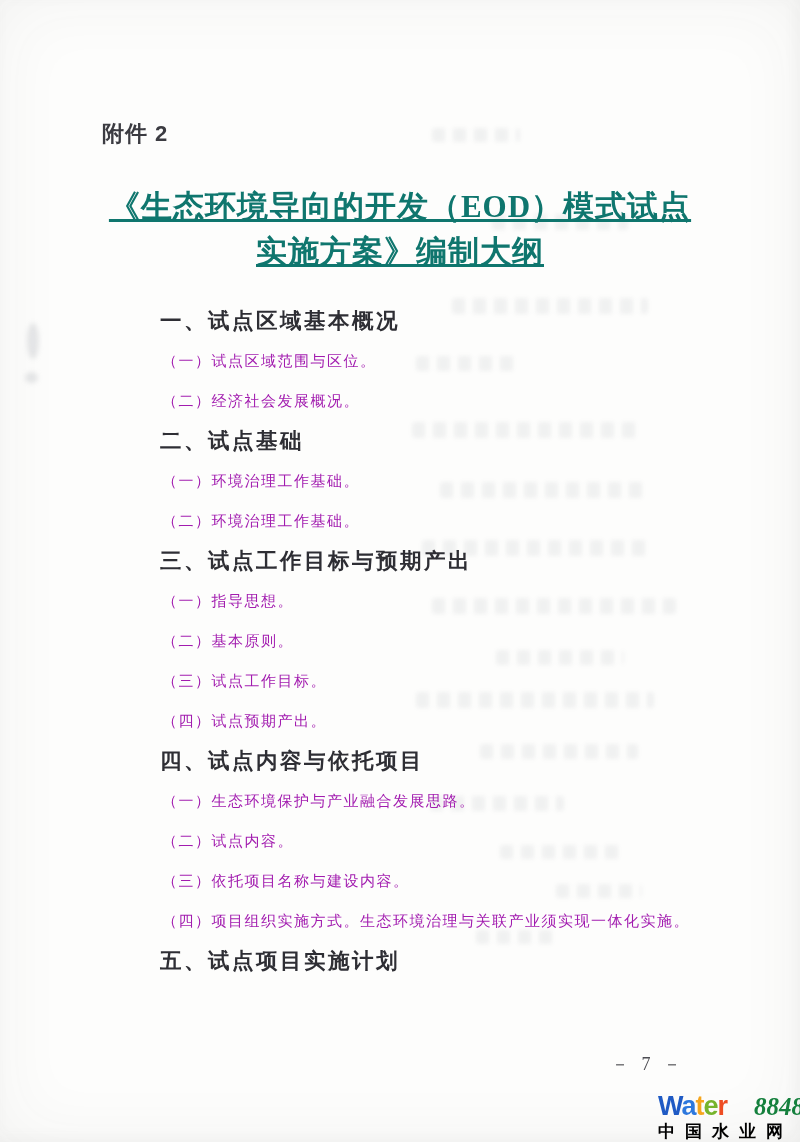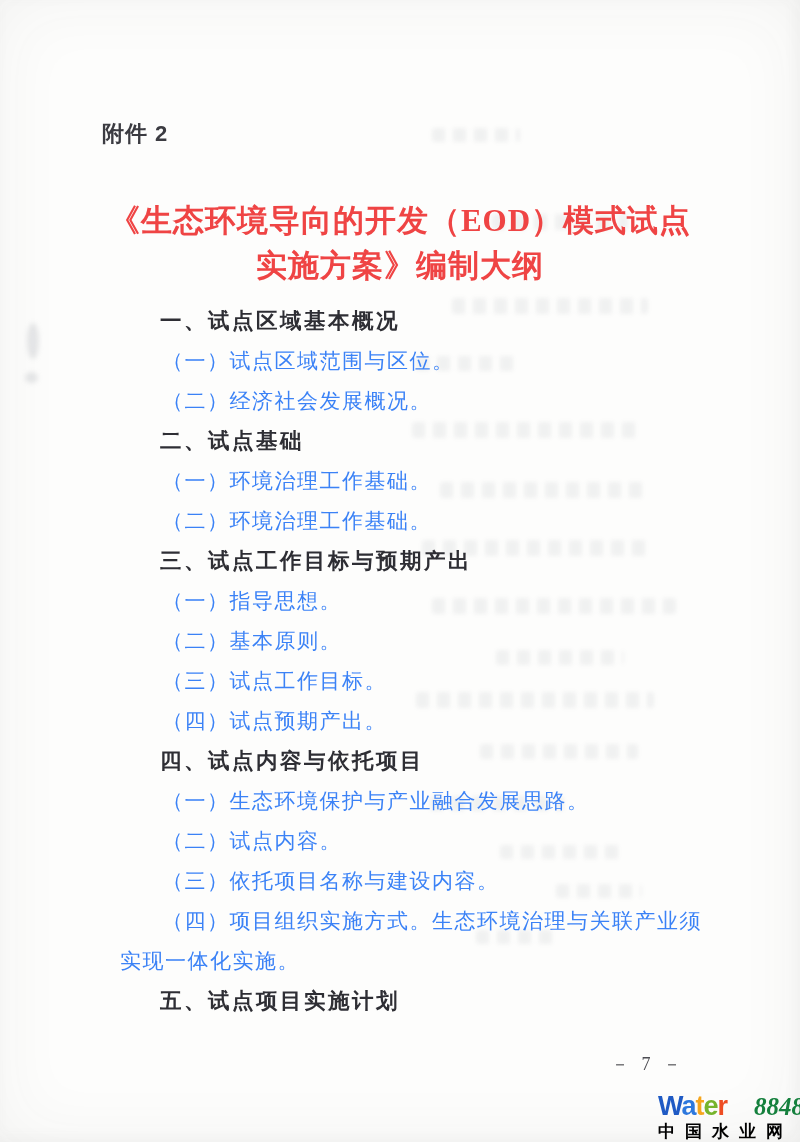--- a/index.html
+++ b/index.html
@@ -14,40 +14,40 @@
     color:#34343a;
   }
   
   .attachment{
     position:absolute;left:102px;top:119px;
     font-family:"Liberation Sans","DejaVu Sans",sans-serif;
     font-weight:600;font-size:22px;color:#3b3b41;letter-spacing:1px;
   }
   
   .title{
-    position:absolute;top:184px;left:0;right:0;margin:14px;
+    position:absolute;top:184px;left:0;right:0;margin:0;
     text-align:center;
     font-family:"Liberation Serif","DejaVu Serif",serif;
     font-weight:bold;font-size:31px;line-height:45px;
-    color:#ef4444;letter-spacing:1px;
+    color:#0f766e;letter-spacing:1px;text-decoration:underline;
   }
   .title .tline{display:block;}
   
   .content{
     position:absolute;top:301px;left:120px;width:584px;
   }
   .content p{margin:0;line-height:40px;}
   .content .heading{
     font-family:"Liberation Sans","DejaVu Sans",sans-serif;
     font-weight:bold;font-size:21.5px;color:#2e2e34;
     letter-spacing:2.5px;text-indent:40px;
   }
   .content .item{
     font-family:"Liberation Serif","DejaVu Serif",serif;
-    font-size:21px;color:#3b82f6;
+    font-size:15px;color:#a21caf;
     letter-spacing:1.5px;text-indent:42px;
   }
   
   .pageno{
     position:absolute;left:598px;top:1052px;width:100px;
     text-align:center;
     font-family:"Liberation Serif","DejaVu Serif",serif;
     font-size:18px;color:#4c4c52;letter-spacing:4px;
   }
   

